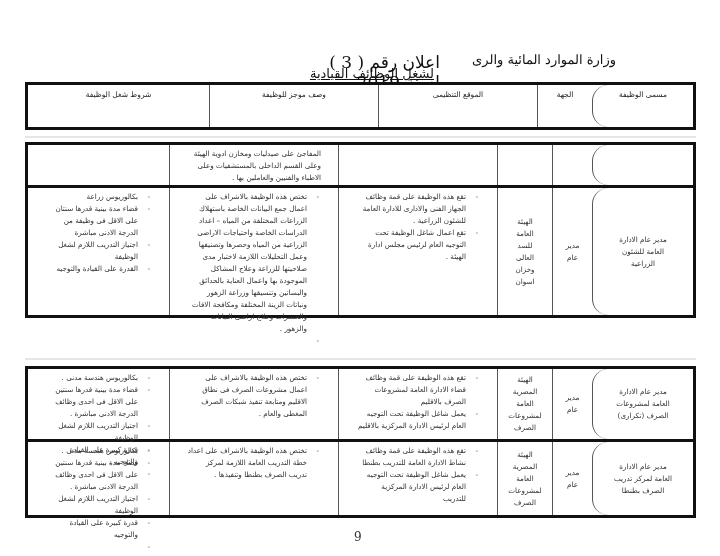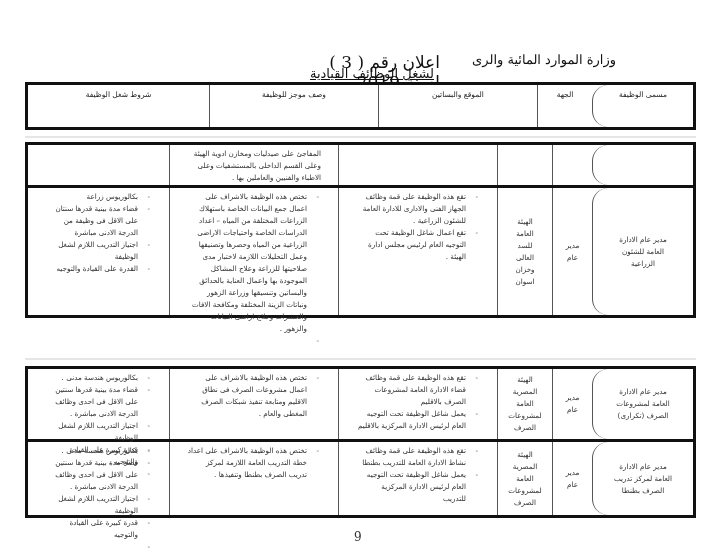--- a/index.html
+++ b/index.html
@@ -50,21 +50,21 @@
 <body>
 
 <div class="ministry">وزارة الموارد المائية والرى</div>
 <div class="ann-title">اعلان رقم ( 3 ) لسنة 2019</div>
 <div class="ann-sub">لشغل الوظائف القيادية العليا</div>
 
 <div class="grid" style="top:82px;height:48px;">
   <div class="row hdr" style="height:42px;">
     <div class="cell c-title">مسمى الوظيفة</div>
     <div class="cell c-entity">الجهة</div>
-    <div class="cell c-org">الموقع والبساتين</div>
+    <div class="cell c-org">الموقع التنظيمى</div>
     <div class="cell c-desc">وصف موجز للوظيفة</div>
     <div class="cell c-req">شروط شغل الوظيفة</div>
   </div>
 </div>
 
 <div class="grid" style="top:142px;height:176px;">
   <div class="row" style="height:40px;">
     <div class="cell c-title"></div>
     <div class="cell c-level"></div>
     <div class="cell c-entity"></div>

